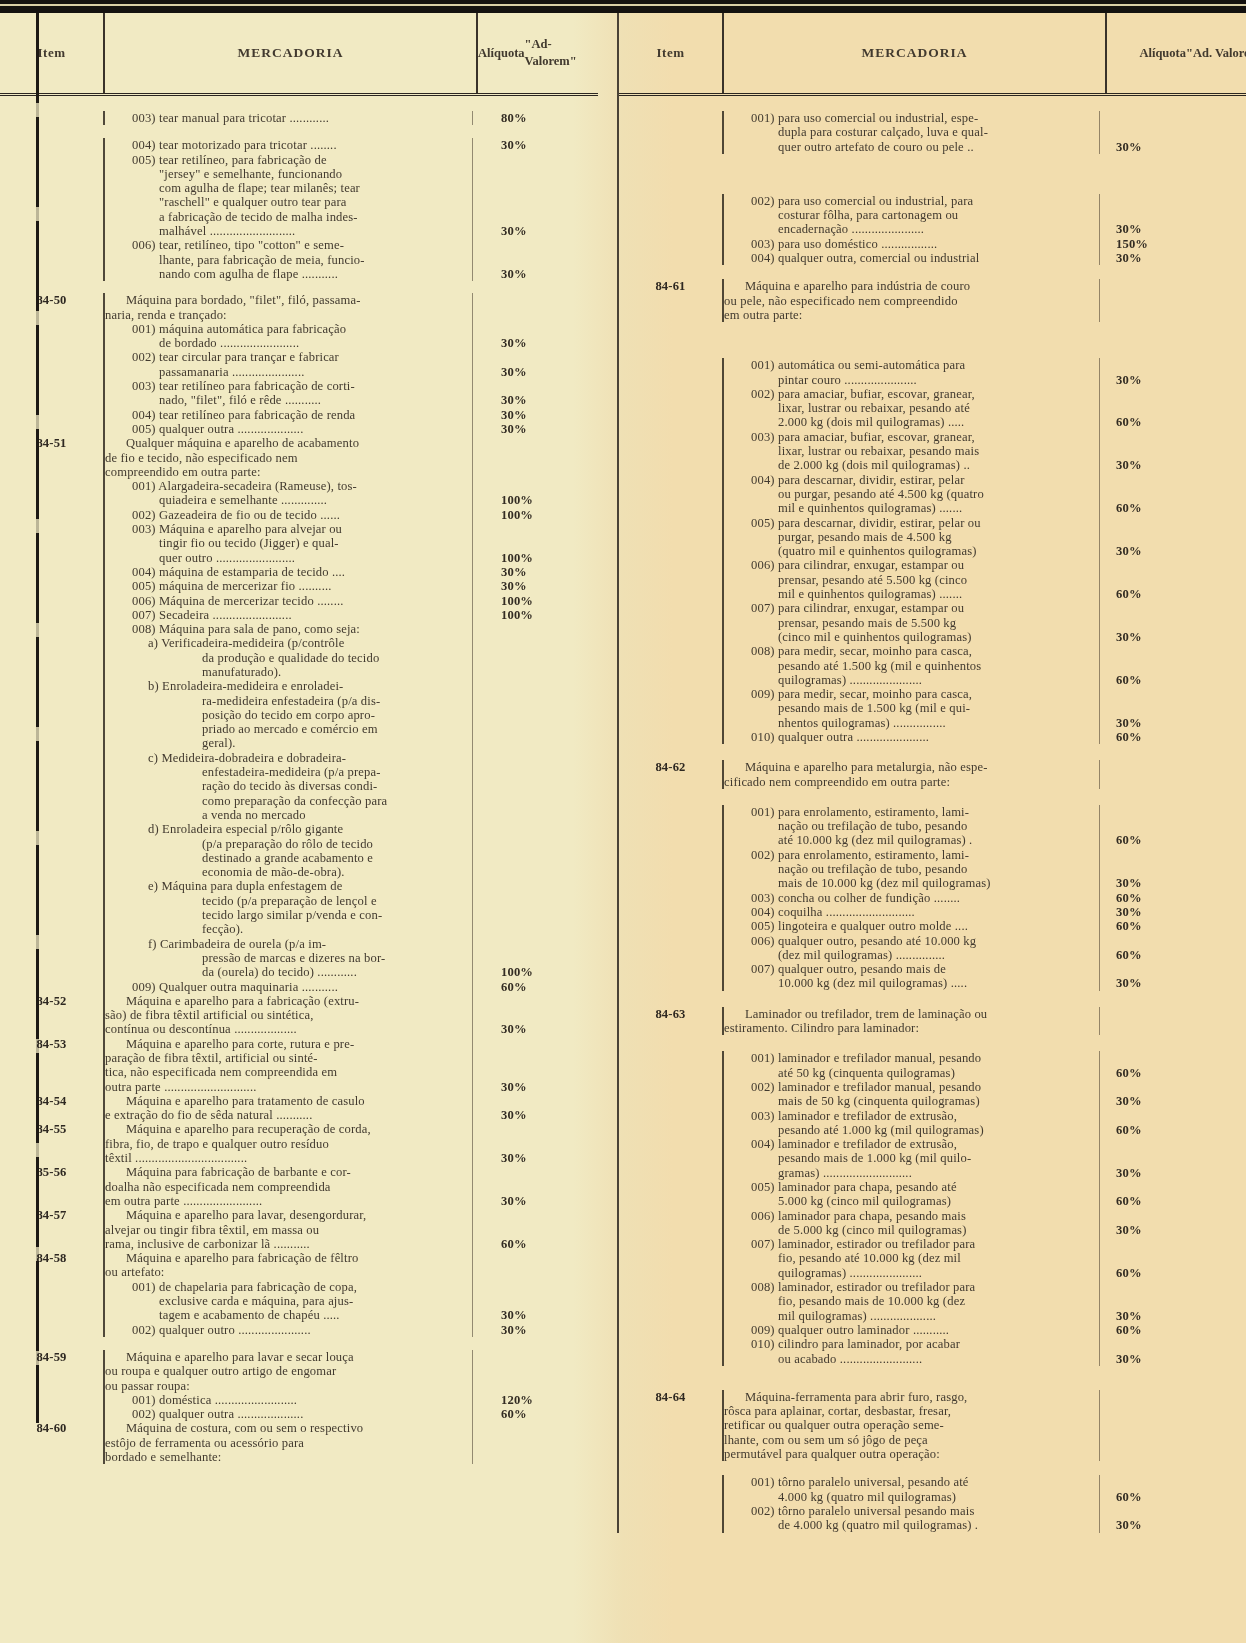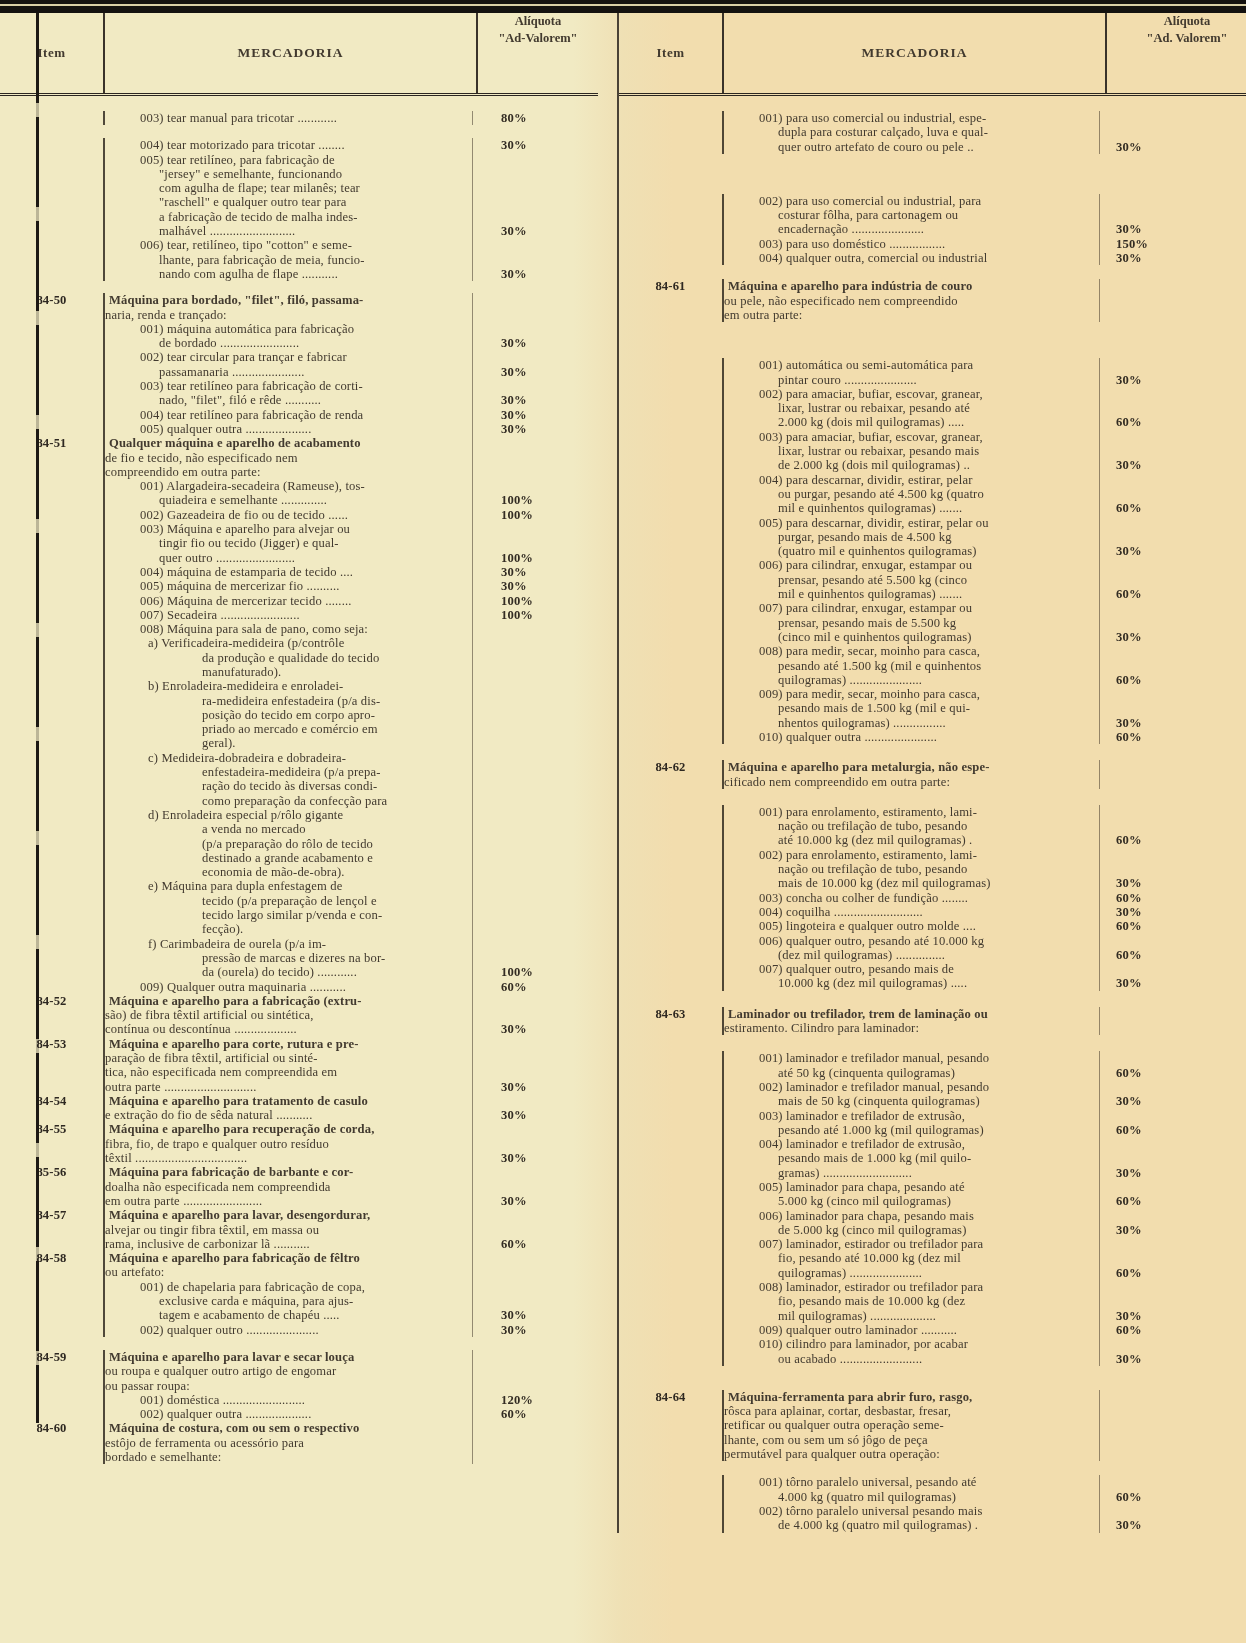--- a/index.html
+++ b/index.html
@@ -25,36 +25,36 @@
   }
   .hdr{
     display:flex;height:80px;align-items:stretch;
     border-bottom:3px double #2b2620;
   }
   .h-item{flex:0 0 103px;display:flex;align-items:center;justify-content:center;
     font-weight:bold;font-size:13px;letter-spacing:.5px;}
   .h-merc{flex:1;display:flex;align-items:center;justify-content:center;
     font-weight:bold;font-size:13.5px;letter-spacing:1px;
     border-left:2px solid #3a332a;border-right:2px solid #3a332a;}
-  .h-aliq{flex:0 0 120px;display:flex;flex-direction:column;align-items:center;justify-content:flex-start;
+  .h-aliq{flex:0 0 120px;display:flex;flex-direction:row;align-items:center;justify-content:flex-end;
     font-weight:bold;font-size:12.5px;line-height:17px;}
   .half.right .h-aliq{flex:0 0 160px;}
   .body{padding-top:15px;}
   .line{display:flex;font-size:12.6px;line-height:14.3px;letter-spacing:.15px;}
   .code{flex:0 0 103px;font-weight:bold;text-align:center;color:#2e2821;font-size:12.6px;}
   .desc{flex:0 0 370px;box-sizing:border-box;
     border-left:2px solid rgba(40,34,25,.8);
     border-right:1px solid rgba(70,60,45,.55);
     padding-right:4px;}
   .half.right .desc{flex:0 0 378px;}
   .rate{flex:1;padding-left:28px;font-weight:bold;color:#332c23;}
   .half.right .rate{padding-left:16px;}
-  .ind0{padding-left:4px;font-weight:bold;}
+  .ind0{padding-left:21px;}
   .ind1{}
-  .ind2{padding-left:35px;}
+  .ind2{padding-left:27px;}
   .ind3{padding-left:54px;}
   .ind4{padding-left:43px;}
   .ind5{padding-left:97px;}
 </style>
 </head>
 <body>
 
 <div class="top-bar"></div>
 
 <div class="tables">
@@ -299,26 +299,26 @@
           <span class="desc ind5">ração do tecido às diversas condi-</span>
           <span class="rate"></span>
         </div>
         <div class="line">
           <span class="code"></span>
           <span class="desc ind5">como preparação da confecção para</span>
           <span class="rate"></span>
         </div>
         <div class="line">
           <span class="code"></span>
+          <span class="desc ind5">a venda no mercado</span>
+          <span class="rate"></span>
+        </div>
+        <div class="line">
+          <span class="code"></span>
           <span class="desc ind4">d) Enroladeira especial p/rôlo gigante</span>
-          <span class="rate"></span>
-        </div>
-        <div class="line">
-          <span class="code"></span>
-          <span class="desc ind5">a venda no mercado</span>
           <span class="rate"></span>
         </div>
         <div class="line">
           <span class="code"></span>
           <span class="desc ind5">(p/a preparação do rôlo de tecido</span>
           <span class="rate"></span>
         </div>
         <div class="line">
           <span class="code"></span>
           <span class="desc ind5">destinado a grande acabamento e</span>

